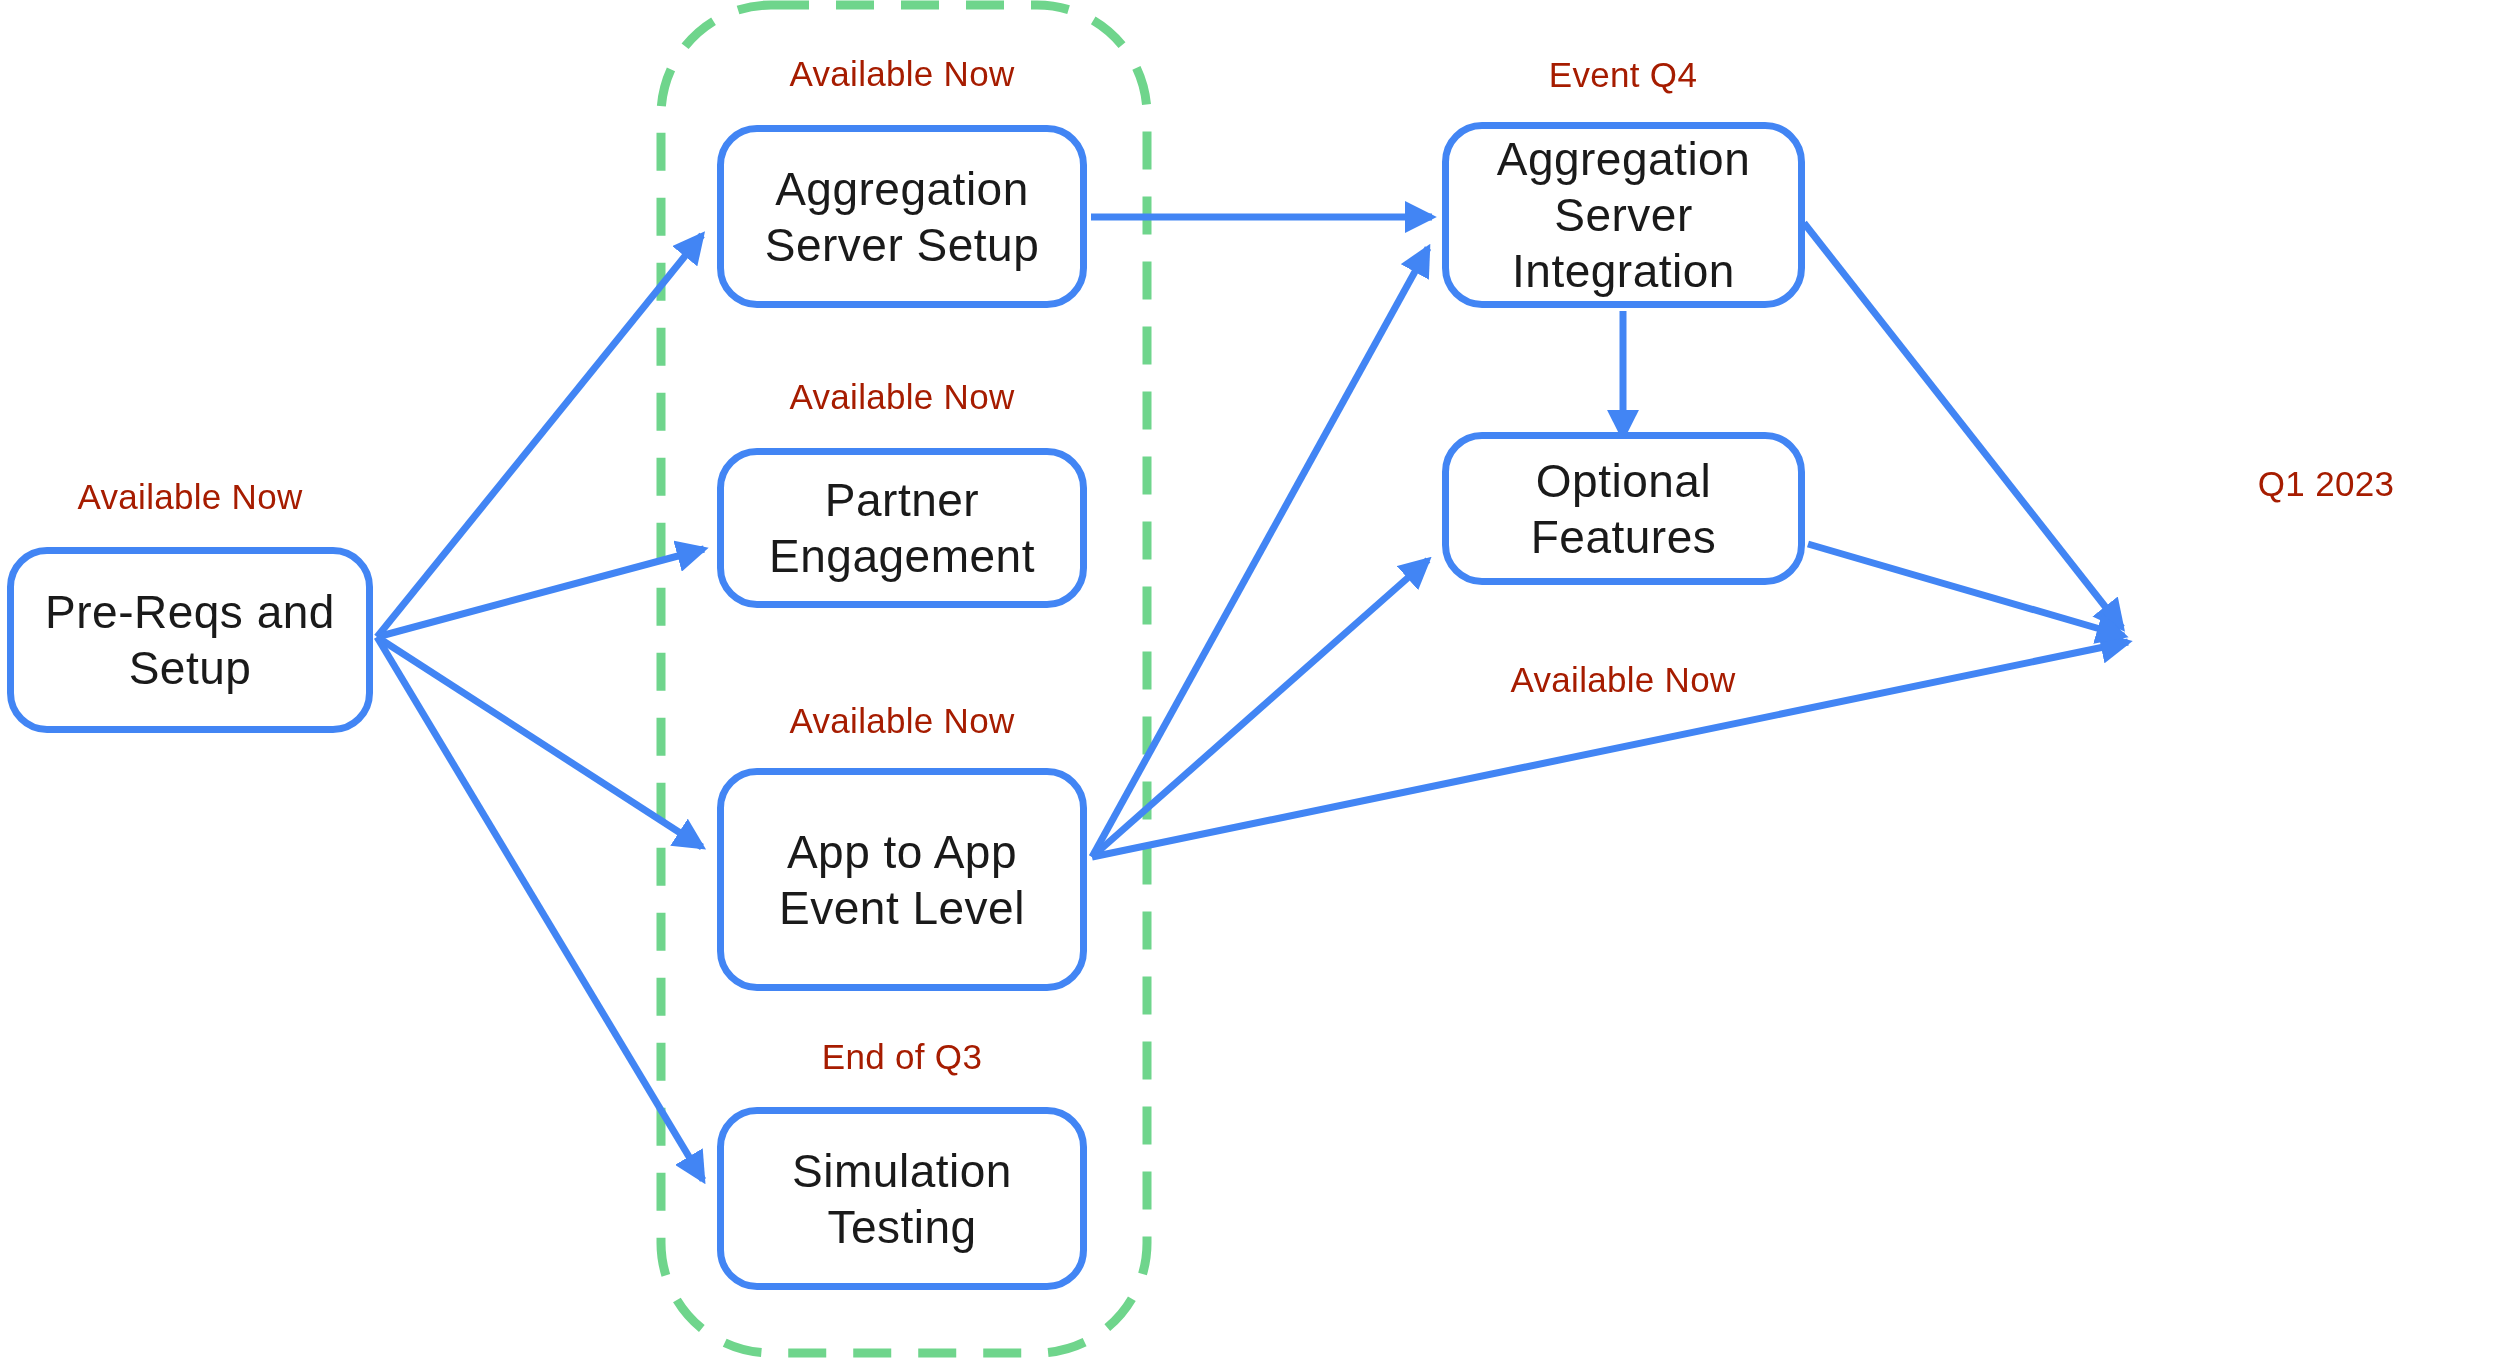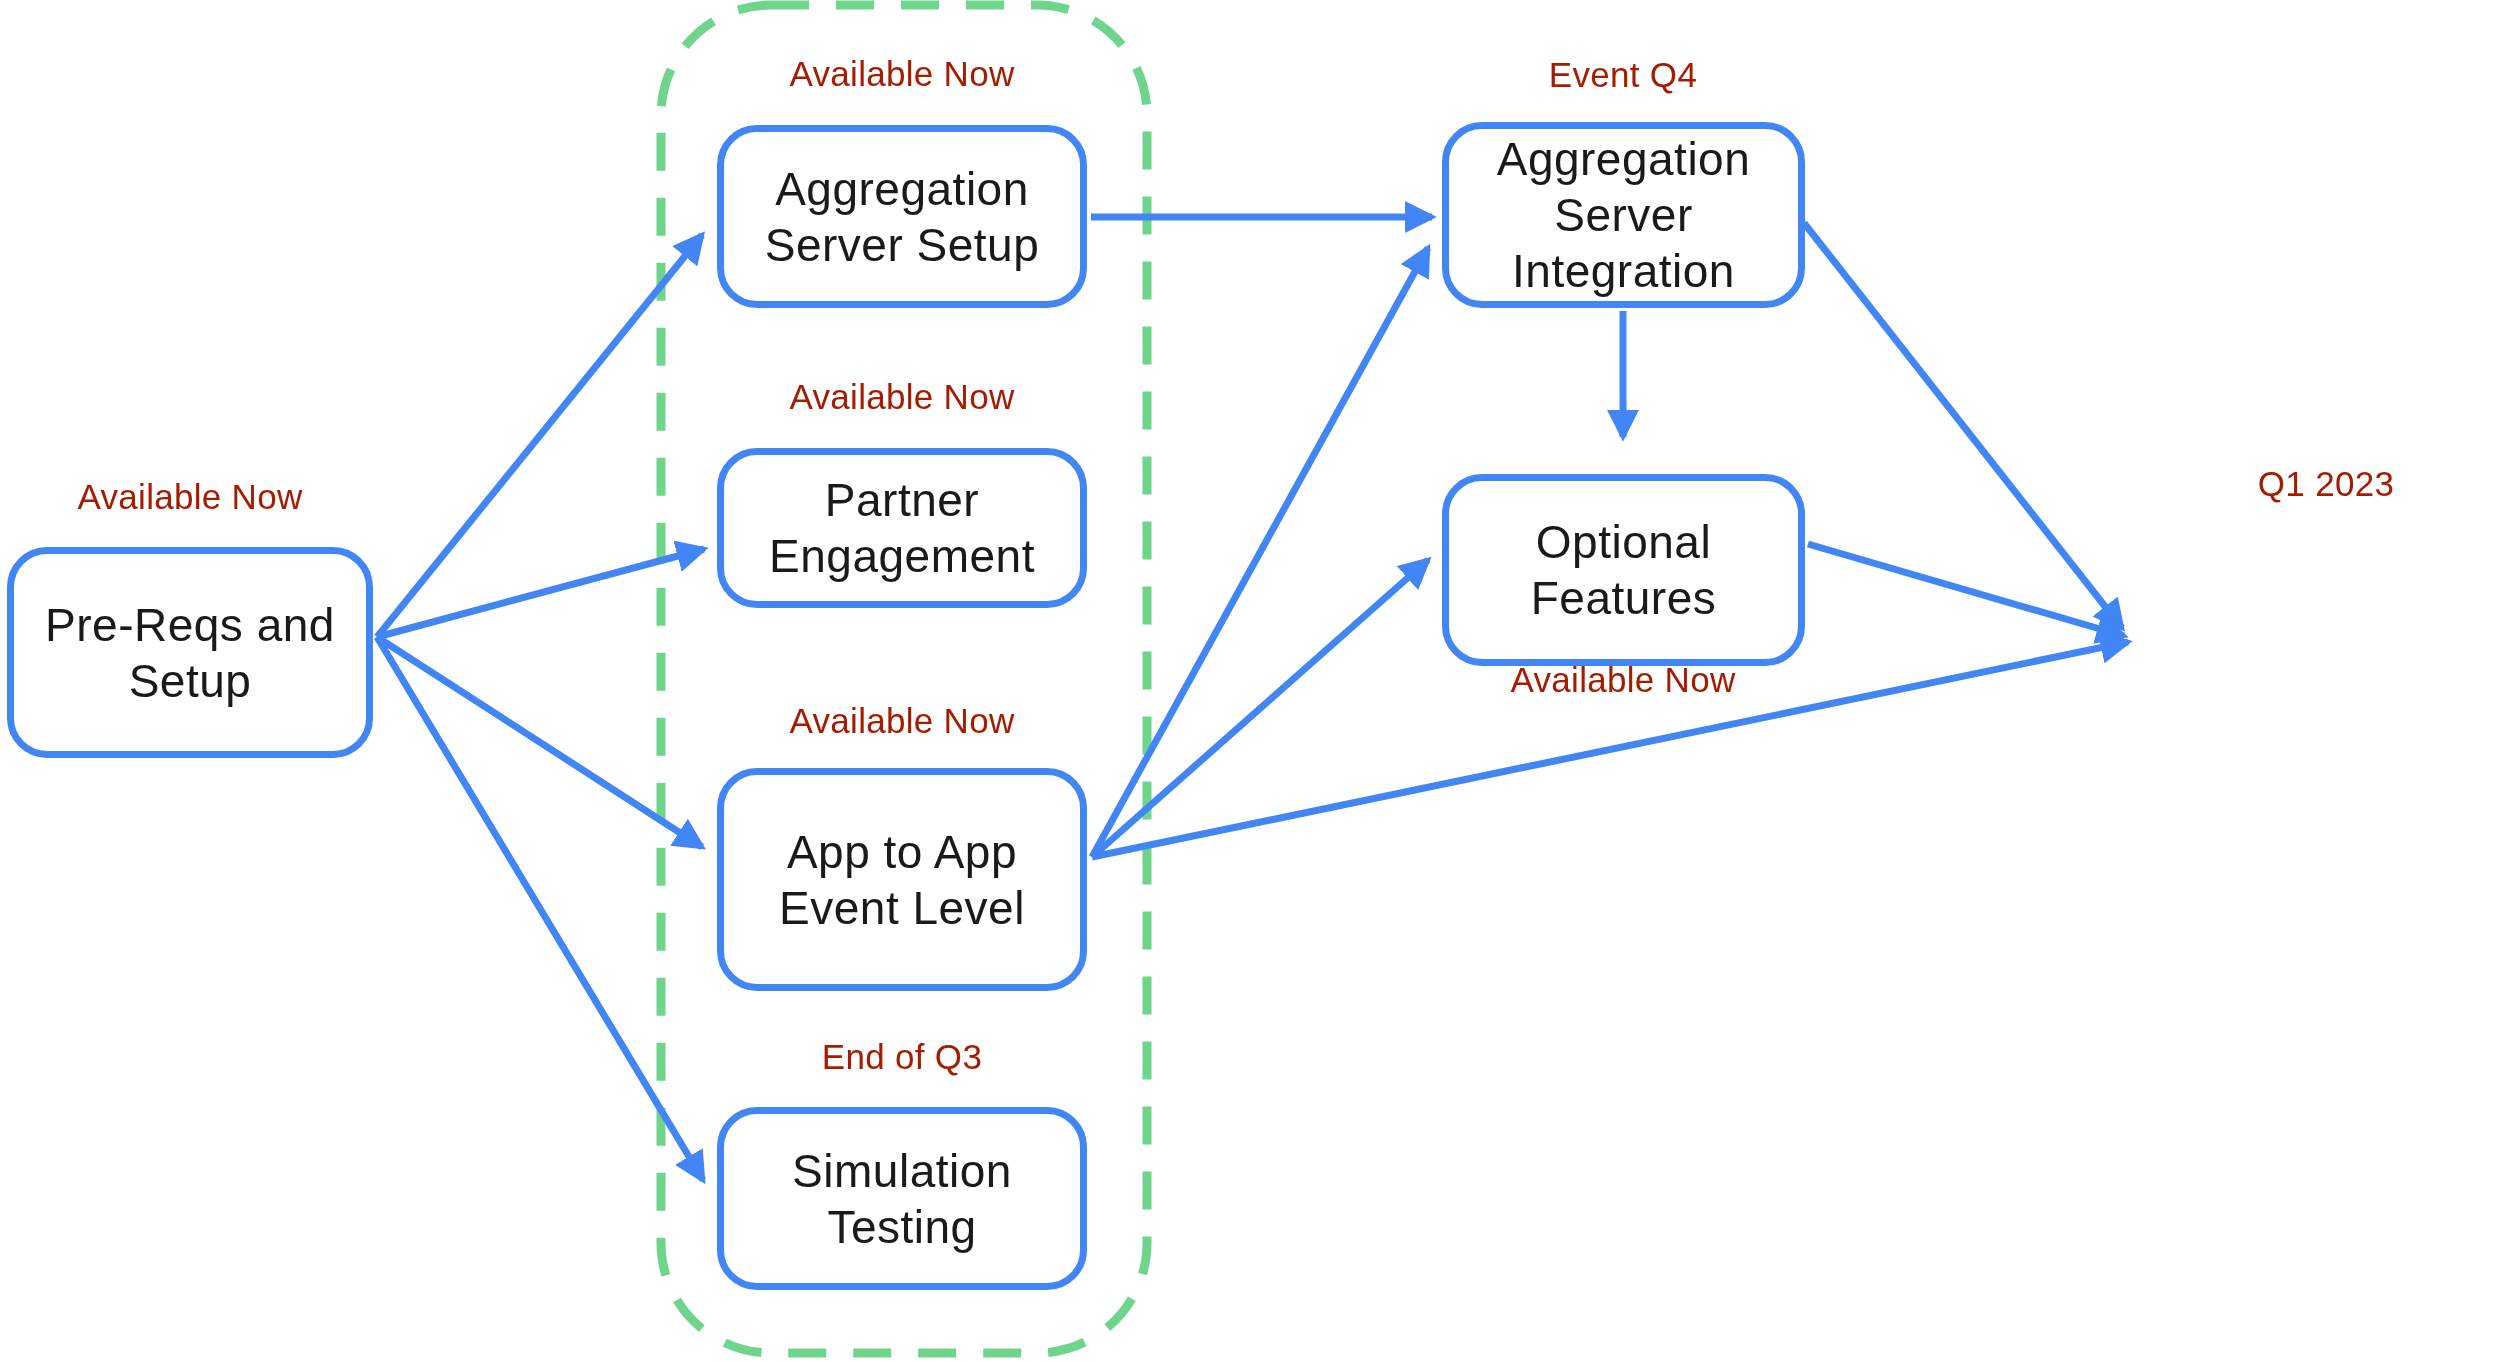--- a/index.html
+++ b/index.html
@@ -96,21 +96,21 @@
 
   <div class="status" style="left:190px;top:477px">Available Now</div>
   <div class="status" style="left:902px;top:54px">Available Now</div>
   <div class="status" style="left:902px;top:377px">Available Now</div>
   <div class="status" style="left:902px;top:701px">Available Now</div>
   <div class="status" style="left:902px;top:1037px">End of Q3</div>
   <div class="status" style="left:1623px;top:55px">Event Q4</div>
   <div class="status" style="left:1623px;top:660px">Available Now</div>
   <div class="status" style="left:2326px;top:464px">Q1 2023</div>
 
-  <div class="node" style="left:7px;top:547px;width:366px;height:211px">
+  <div class="node" style="left:7px;top:547px;width:366px;height:186px">
     <span class="node-label">Pre-Reqs and
 Setup</span>
   </div>
 
   <div class="node" style="left:717px;top:125px;width:370px;height:183px">
     <span class="node-label">Aggregation
 Server Setup</span>
   </div>
 
   <div class="node" style="left:717px;top:448px;width:370px;height:160px">
@@ -127,19 +127,19 @@
     <span class="node-label">Simulation
 Testing</span>
   </div>
 
   <div class="node" style="left:1442px;top:122px;width:363px;height:186px">
     <span class="node-label">Aggregation
 Server
 Integration</span>
   </div>
 
-  <div class="node" style="left:1442px;top:474px;width:363px;height:192px">
+  <div class="node" style="left:1442px;top:432px;width:363px;height:153px">
     <span class="node-label">Optional
 Features</span>
   </div>
 
 
 </div>
 
 </body></html>

